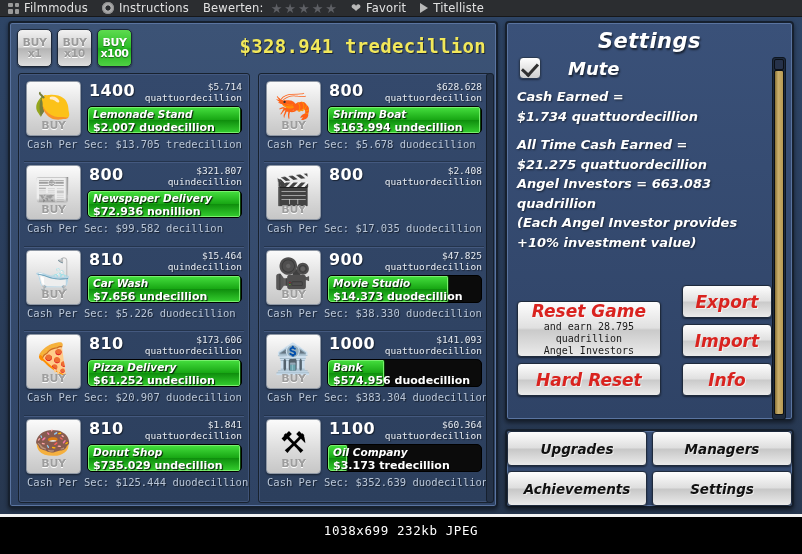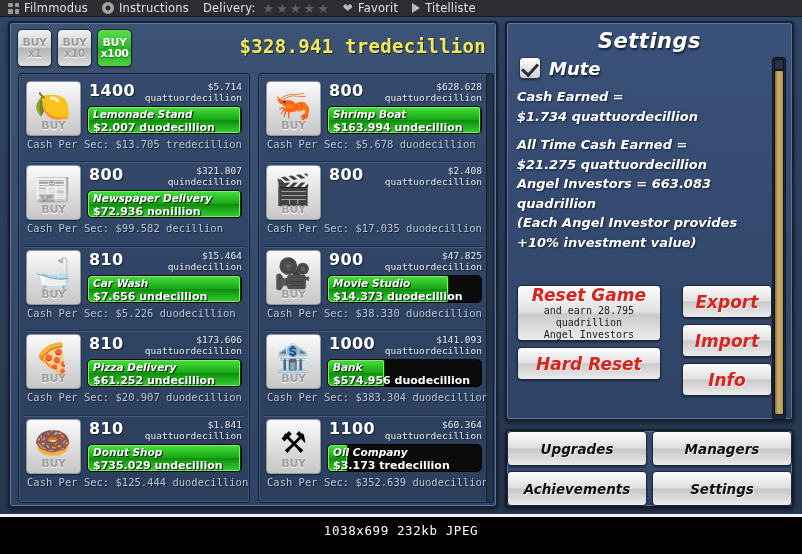--- a/index.html
+++ b/index.html
@@ -261,38 +261,39 @@
     content: "";
     position: absolute; left: 5px; top: 2px;
     width: 7px; height: 13px;
     border: solid #303030;
     border-width: 0 3px 3px 0;
     transform: rotate(42deg);
   }
   #mute-label {
     color: #fff; font-size: 18px; font-weight: bold; font-style: italic;
     text-shadow: 1px 2px 2px rgba(0,0,0,.6);
+    margin-left: 19px;
   }
   .stat-line {
     color: #ffffff;
     font-size: 13px;
     font-weight: bold;
     font-style: italic;
     line-height: 19.5px;
     text-shadow: 1px 1px 2px rgba(0,0,0,.55);
     margin-left: 0;
     white-space: nowrap;
   }
   .stat-gap { height: 9px; }
 
   
   #reset-grid {
     position: absolute; left: 10px; top: 262px;
     width: 255px;
-    display: flex; gap: 21px;
+    display: flex; gap: 21px; align-items: flex-end;
   }
   .btn-silver {
     background: linear-gradient(180deg,#fdfdfd 0%,#e0e0e0 48%,#cacaca 52%,#ebebeb 100%);
     border: 1.5px solid #1e2a3c;
     border-radius: 4px;
     box-shadow: 0 1px 2px rgba(0,0,0,.5);
     display: flex; flex-direction: column;
     align-items: center; justify-content: center;
     cursor: pointer;
     text-align: center;
@@ -387,21 +388,21 @@
         <i></i>
         <i></i>
       </span>
     <span class="tb-label">Filmmodus</span>
   </div>
   <div class="tb-item">
     <span class="ic-gear"></span>
     <span class="tb-label">Instructions</span>
   </div>
   <div class="tb-item">
-    <span class="tb-label">Delivery:</span>
+    <span class="tb-label">Bewerten:</span>
     <span class="stars">
       <span>★</span>
       <span>★</span>
       <span>★</span>
       <span>★</span>
       <span>★</span>
     </span>
   </div>
   <div class="tb-item">
     <span class="ic-heart">❤</span>

